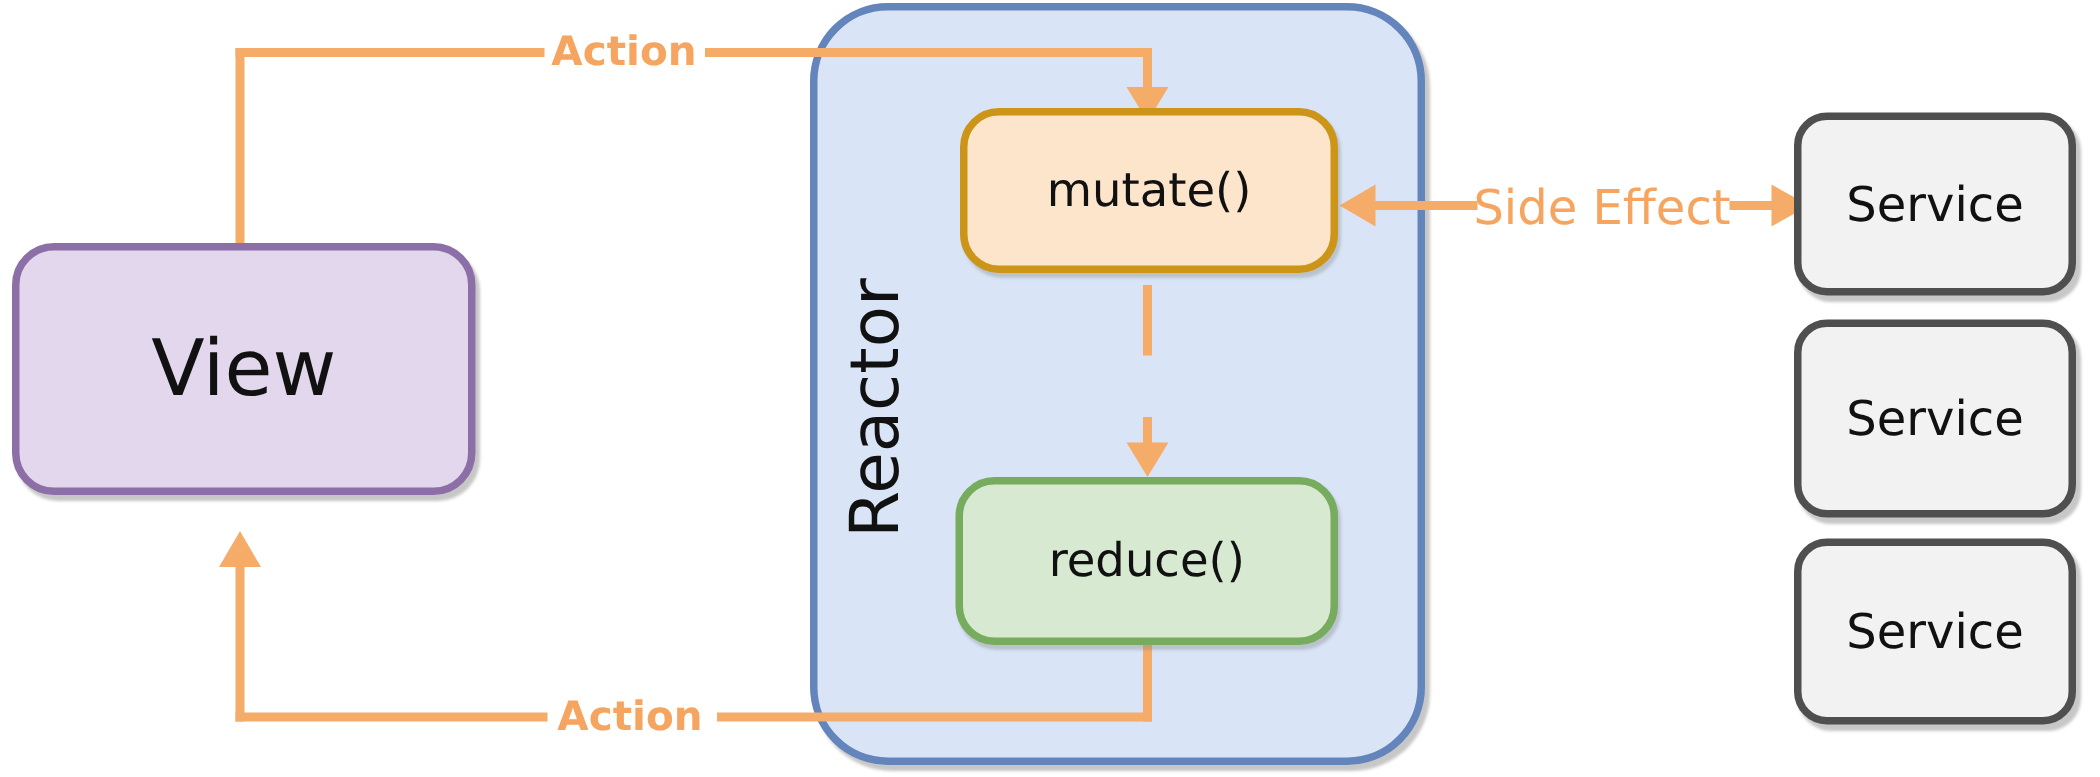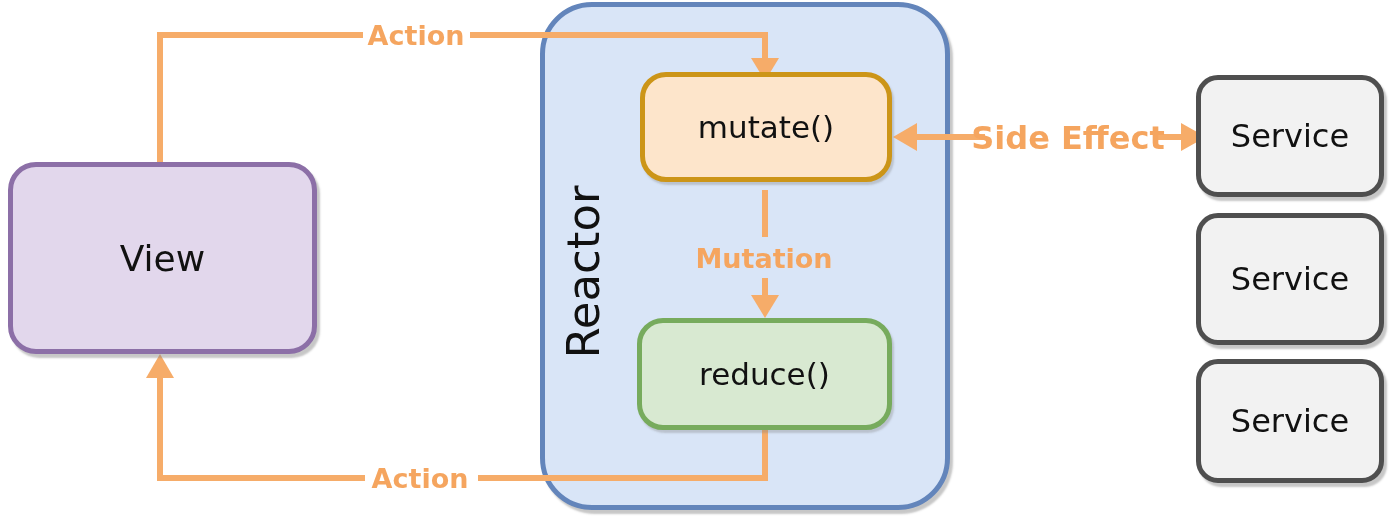--- a/index.html
+++ b/index.html
@@ -15,23 +15,23 @@
     position:relative; width:1400px; height:518px; background:#ffffff;
     font-family:"DejaVu Sans","Liberation Sans",sans-serif; overflow:hidden;
   }
   .node{
     position:absolute; box-sizing:border-box;
     display:flex; align-items:center; justify-content:center;
     color:var(--text); z-index:3;
     box-shadow:3px 4px 2px rgba(130,130,130,0.45);
   }
   .view-node{
-    left:8px; top:162px; width:309px; height:192px;
+    left:8px; top:162px; width:309px; height:168px;
     background:var(--view-fill); border:5px solid var(--view-border);
-    border-radius:28px; font-size:36px;
+    border-radius:28px; font-size:52px;
   }
   .reactor-container{
     position:absolute; box-sizing:border-box;
     left:540px; top:2px; width:410px; height:508px;
     background:var(--reactor-fill); border:5px solid var(--reactor-border);
     border-radius:52px; z-index:1;
     box-shadow:3px 4px 2px rgba(130,130,130,0.45);
   }
   .reactor-label{
     position:absolute; left:583px; top:272px; z-index:1;
@@ -61,41 +61,40 @@
   .ah{position:absolute; width:0; height:0; z-index:2;}
   .ah-down{border-left:14px solid transparent; border-right:14px solid transparent; border-top:23px solid var(--arrow);}
   .ah-up{border-left:14px solid transparent; border-right:14px solid transparent; border-bottom:24px solid var(--arrow);}
   .ah-left{border-top:14px solid transparent; border-bottom:14px solid transparent; border-right:24px solid var(--arrow);}
   .ah-right{border-top:14px solid transparent; border-bottom:14px solid transparent; border-left:25px solid var(--arrow);}
 
   .flow-label{
     position:absolute; z-index:4; color:var(--label); white-space:nowrap;
     transform:translate(-50%,-50%); font-weight:bold; font-size:27px;
   }
-  .flow-label.regular{font-weight:bold; font-size:32px;}
+  .flow-label.regular{font-weight:normal; font-size:32px;}
 </style>
 </head>
 <body>
 
 <div class="canvas">
 
   <div class="reactor-container"></div>
   <div class="reactor-label">Reactor</div>
 
   <div class="seg" style="left:157px; top:32px; width:6px; height:133px;"></div>
   <div class="seg" style="left:157px; top:32px; width:206px; height:6px;"></div>
   <div class="seg" style="left:470px; top:32px; width:298px; height:6px;"></div>
   <div class="seg" style="left:762px; top:32px; width:6px; height:28px;"></div>
   <div class="ah ah-down" style="left:751px; top:58px;"></div>
   <div class="flow-label" style="left:416px; top:35px;">Action</div>
 
   <div class="seg" style="left:762px; top:190px; width:6px; height:47px;"></div>
   <div class="seg" style="left:762px; top:278px; width:6px; height:19px;"></div>
   <div class="ah ah-down" style="left:751px; top:295px;"></div>
-  <div class="flow-label" style="left:764px; top:258px;">Mutation</div>
 
   <div class="seg" style="left:762px; top:428px; width:6px; height:53px;"></div>
   <div class="seg" style="left:478px; top:475px; width:290px; height:6px;"></div>
   <div class="seg" style="left:157px; top:475px; width:208px; height:6px;"></div>
   <div class="seg" style="left:157px; top:376px; width:6px; height:105px;"></div>
   <div class="ah ah-up" style="left:146px; top:354px;"></div>
   <div class="flow-label" style="left:420px; top:478px;">Action</div>
 
   <div class="ah ah-left" style="left:893px; top:123px;"></div>
   <div class="seg" style="left:915px; top:134px; width:70px; height:6px;"></div>

